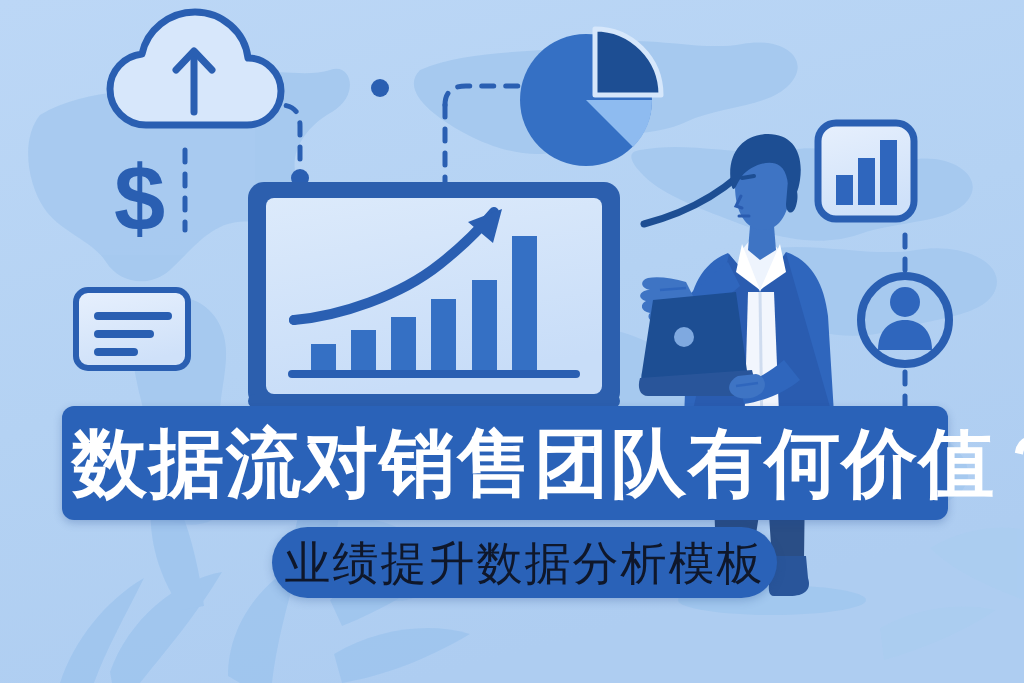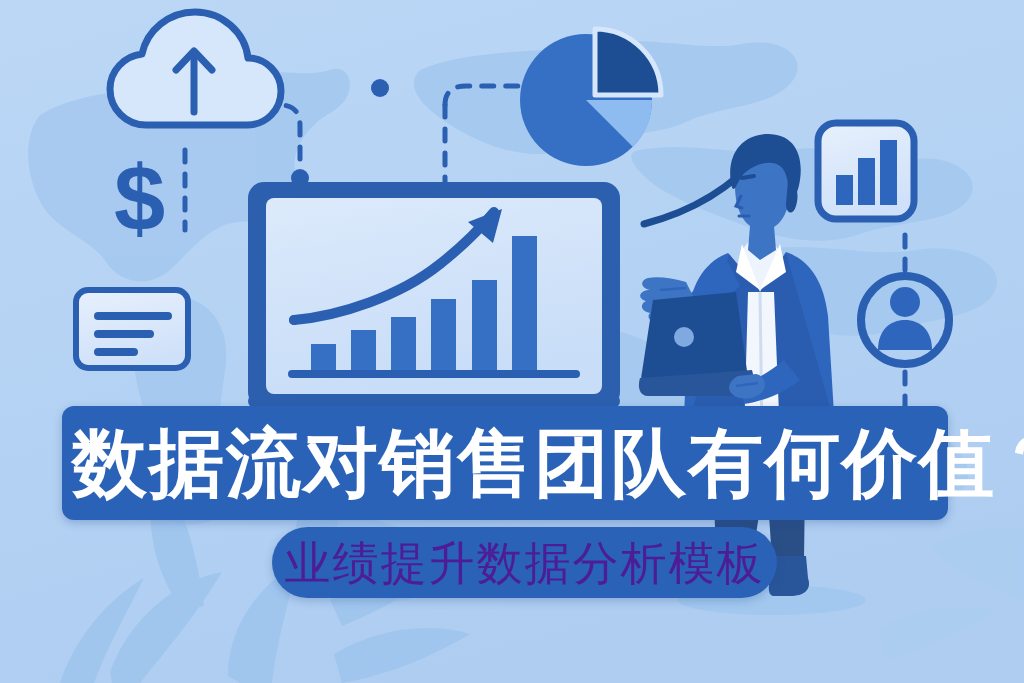--- a/index.html
+++ b/index.html
@@ -25,21 +25,21 @@
     font-family:"Liberation Sans","DejaVu Sans",sans-serif;
   }
   .subtitle-pill{
     position:absolute;left:272px;top:527px;width:505px;height:71px;
     background:#2a62b8;border-radius:36px;
     box-shadow:0 3px 8px rgba(30,70,140,.25);z-index:40;
   }
   .subtitle-text{
     position:absolute;left:272px;top:527px;width:505px;height:71px;
     display:flex;align-items:center;justify-content:center;
-    color:#4c1d95;font-size:46px;font-weight:400;letter-spacing:2px;
+    color:#0f172a;font-size:46px;font-weight:400;letter-spacing:2px;
     line-height:1;white-space:nowrap;z-index:41;
     font-family:"Liberation Sans","DejaVu Sans",sans-serif;
     text-align:right;
   }
 </style>
 </head>
 <body>
 
 <div id="poster">
 

